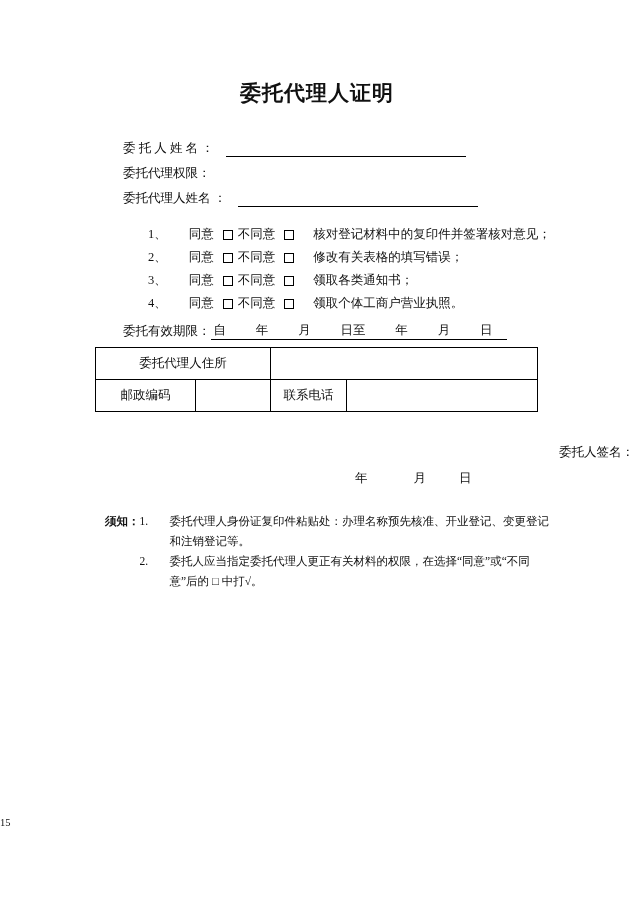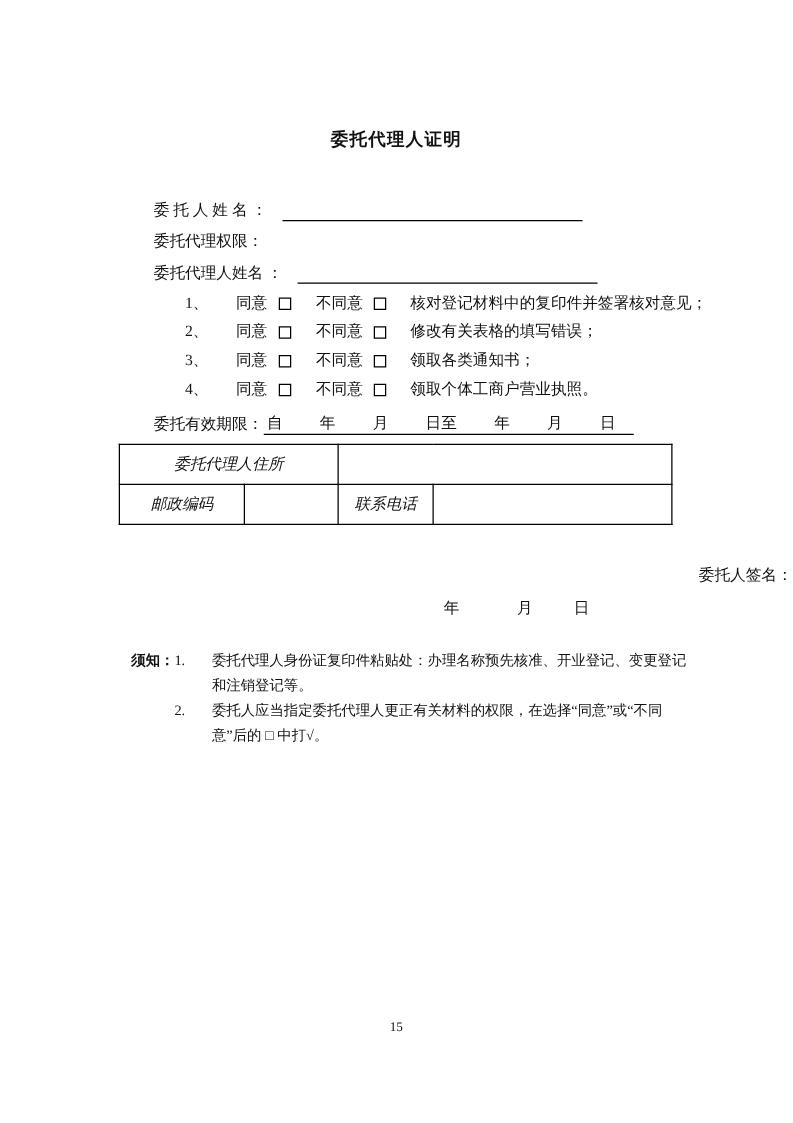--- a/index.html
+++ b/index.html
@@ -5,79 +5,79 @@
   * { box-sizing: border-box; margin: 0; padding: 0; }
   html, body { background: #ffffff; }
   body {
     width: 634px; height: 898px;
     font-family: "Liberation Serif", "DejaVu Serif", serif;
     color: #111;
   }
   .page { position: relative; width: 634px; height: 898px; background: #fff; overflow: hidden; }
 
   .doc-title {
-    padding-top: 100px;
+    padding-top: 80px;
     text-align: center;
-    font-size: 14px;
+    font-size: 21px;
     font-weight: bold;
     letter-spacing: 1px;
     line-height: 26px;
   }
 
-  .fields { margin: 26px 0 4px 123px; font-size: 12.5px; }
+  .fields { margin: 26px 0 16px 123px; font-size: 12.5px; }
   .field-row { display: flex; align-items: flex-end; height: 25px; }
   .field-label { white-space: pre; line-height: 17px; }
   .blank-line {
     width: 240px; height: 15px; margin-left: 12px;
     border-bottom: 1px solid #000;
   }
 
   .items { margin: 2px 0 0 148px; font-size: 12.5px; }
   .item-row { display: flex; align-items: center; height: 23px; }
   .item-num { white-space: pre; }
   .item-agree { margin-left: 7px; padding-left: 15px; }
   .chk {
     display: inline-block; width: 10px; height: 10px;
     border: 1px solid #000; margin-left: 9px; flex: 0 0 auto;
   }
-  .item-disagree { margin-left: 20px; }
+  .item-disagree { margin-left: 5px; }
   .item-desc { margin-left: 19px; white-space: pre; }
 
   .validity { display: flex; align-items: flex-end; margin: 0 0 0 123px; height: 25px; font-size: 12.5px; }
   .validity-label { white-space: pre; line-height: 17px; }
   .validity-line {
     display: flex; justify-content: space-between; align-items: flex-end;
     width: 296px; padding: 0 14px 1px 3px;
     border-bottom: 1px solid #000; line-height: 16px;
   }
 
   table.info-table {
     margin: 7px 0 0 95px;
     border-collapse: collapse; table-layout: fixed;
-    width: 442px; font-size: 12.5px; font-style: italic;
+    width: 442px; font-size: 12.5px;
   }
   table.info-table td { border: 1px solid #000; text-align: center; vertical-align: middle; }
   .row-sm { height: 32px; }
   .row-lg { height: 248px; }
 
   .signature { margin: 32px 0 0 123px; font-size: 12.5px; text-align: right; }
   .sig-date { display: flex; margin: 9px 0 0 355px; font-size: 12.5px; }
   .sig-month { margin-left: 46px; }
   .sig-day { margin-left: 33px; }
 
   .notes { display: flex; margin: 24px 0 0 105px; width: 445px; font-size: 11.5px; line-height: 20px; }
   .notes-heading { font-weight: bold; white-space: pre; flex: 0 0 34px; }
   .notes-list { flex: 1; }
   .note { display: flex; }
   .note-num { flex: 0 0 30px; white-space: pre; }
   .note-text { flex: 1; }
 
   .page-number {
     position: absolute; top: 817px; left: 0; width: 100%;
-    text-align: center; font-size: 10.5px;
+    font-size: 10.5px;
   }
 </style>
 </head>
 <body>
 
 <div class="page">
 
   <div class="doc-title">委托代理人证明</div>
 
   <div class="fields">

